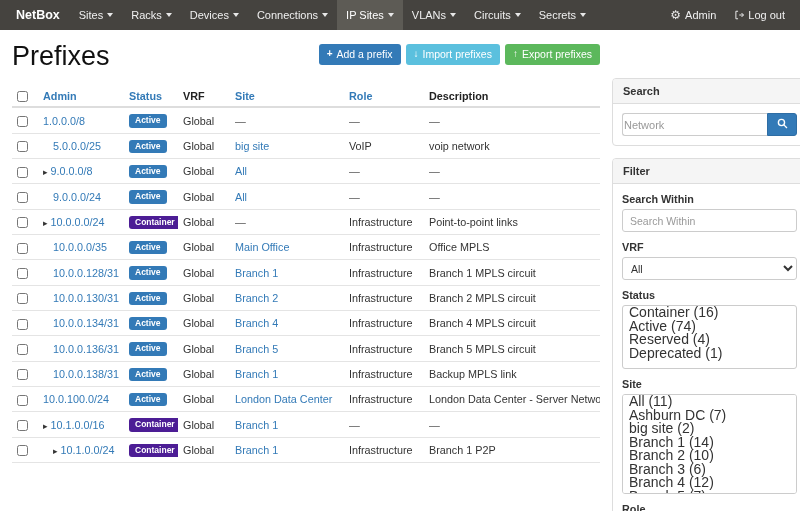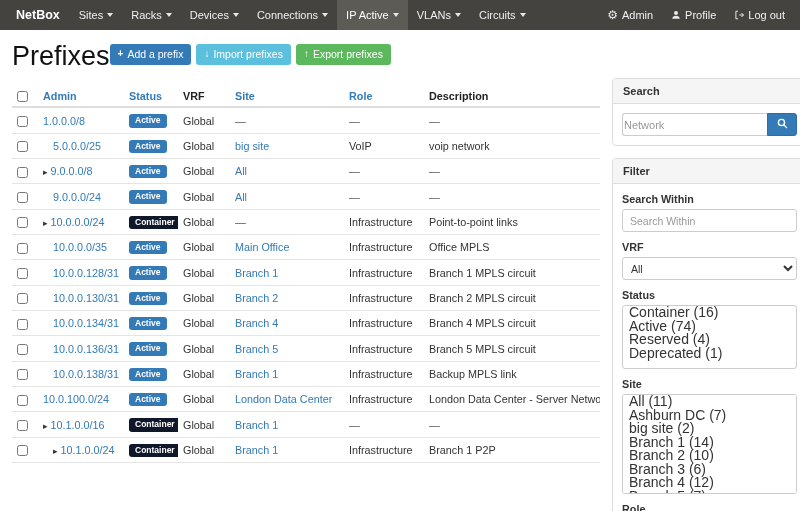--- a/index.html
+++ b/index.html
@@ -16,21 +16,21 @@
   .caret{display:inline-block;width:0;height:0;border-left:3.5px solid transparent;border-right:3.5px solid transparent;border-top:4px solid #e8e8e8}
   .glyph{font-size:12px;color:#e8e8e8;line-height:1}
   .glyph-svg{display:inline-block;vertical-align:middle}
 
   
   .container{display:flex;padding:12px 12px 0;gap:12px}
   .main{width:588px;flex:none}
   .sidebar{flex:1;margin-top:36px}
 
   
-  .page-header{display:flex;align-items:flex-start;}
+  .page-header{display:flex;align-items:flex-start;justify-content:space-between}
   h1{font-size:27px;font-weight:400;color:#111;margin:0 0 14px;line-height:1.1}
   .toolbar{display:flex;gap:5px;margin-top:2px}
   .btn{border:none;border-radius:3px;color:#fff;font-size:10.5px;padding:4px 8px;font-family:inherit;cursor:pointer;display:flex;align-items:center;gap:4px;line-height:1.2}
   .btn-primary{background:#337ab7}
   .btn-info{background:#5bc0de}
   .btn-success{background:#5cb85c}
   .bicon{font-weight:700;font-size:10px}
 
   
   .tbl{width:100%;border-collapse:collapse;font-size:10.8px;table-layout:fixed}
@@ -42,21 +42,21 @@
   .col-prefix{width:86px}
   .col-status{width:54px}
   .col-vrf{width:52px}
   .col-site{width:114px}
   .col-role{width:80px}
   .lnk{color:#337ab7;text-decoration:none;cursor:pointer}
   .plain{color:#333}
   .dash{color:#555}
   .label{display:inline-block;font-size:8.5px;font-weight:700;color:#fff;padding:2px 6px;border-radius:3px;line-height:1.1}
   .label-primary{background:#337ab7}
-  .label-default{background:#0f172a}
+  .label-default{background:#4c1d95}
   .caret-r{color:#333;margin-right:3px;font-size:9px}
   input[type=checkbox]{width:11px;height:11px;margin:0;vertical-align:middle}
 
   
   .panel{border:1px solid #ddd;border-radius:4px;margin-bottom:12px;background:#fff}
   .panel-heading{background:#f5f5f5;border-bottom:1px solid #ddd;padding:6px 10px;font-size:11px;font-weight:700;color:#333;border-radius:3px 3px 0 0}
   .panel-body{padding:9px}
   .input-group{display:flex}
   .input-group input{flex:1;min-width:0;height:23px;border:1px solid #ccc;border-right:none;border-radius:3px 0 0 3px;padding:0 1px;font-size:11px;font-family:Liberation Sans, sans-serif;color:#333}
   .btn-search{width:30px;height:23px;background:#337ab7;border:1px solid #2e6da4;border-radius:0 3px 3px 0;cursor:pointer;display:flex;align-items:center;justify-content:center;flex:none}
@@ -84,43 +84,40 @@
       </a>
       <a class="nav-link">
         <span>Devices</span>
         <i class="caret"></i>
       </a>
       <a class="nav-link">
         <span>Connections</span>
         <i class="caret"></i>
       </a>
       <a class="nav-link active">
-        <span>IP Active</span>
+        <span>IP Sites</span>
         <i class="caret"></i>
       </a>
       <a class="nav-link">
         <span>VLANs</span>
         <i class="caret"></i>
       </a>
       <a class="nav-link">
         <span>Circuits</span>
+        <i class="caret"></i>
+      </a>
+      <a class="nav-link">
+        <span>Secrets</span>
         <i class="caret"></i>
       </a>
     </div>
   <div class="nav-right">
       <a class="nav-link">
         <span class="glyph">⚙</span>
         <span>Admin</span>
-      </a>
-      <a class="nav-link">
-        <svg class="glyph-svg" width="10" height="10" viewBox="0 0 16 16" fill="#e8e8e8">
-          <circle cx="8" cy="4.8" r="3.2"></circle>
-          <path d="M2 14c0-3.3 2.7-5 6-5s6 1.7 6 5z"></path>
-        </svg>
-        <span>Profile</span>
       </a>
       <a class="nav-link">
         <svg class="glyph-svg" width="10" height="10" viewBox="0 0 16 16" fill="none" stroke="#e8e8e8" stroke-width="1.6">
           <path d="M6.5 2H3v12h3.5"></path>
           <path d="M8.5 8H15M12 4.8L15.2 8 12 11.2"></path>
         </svg>
         <span>Log out</span>
       </a>
     </div>
 </nav>

